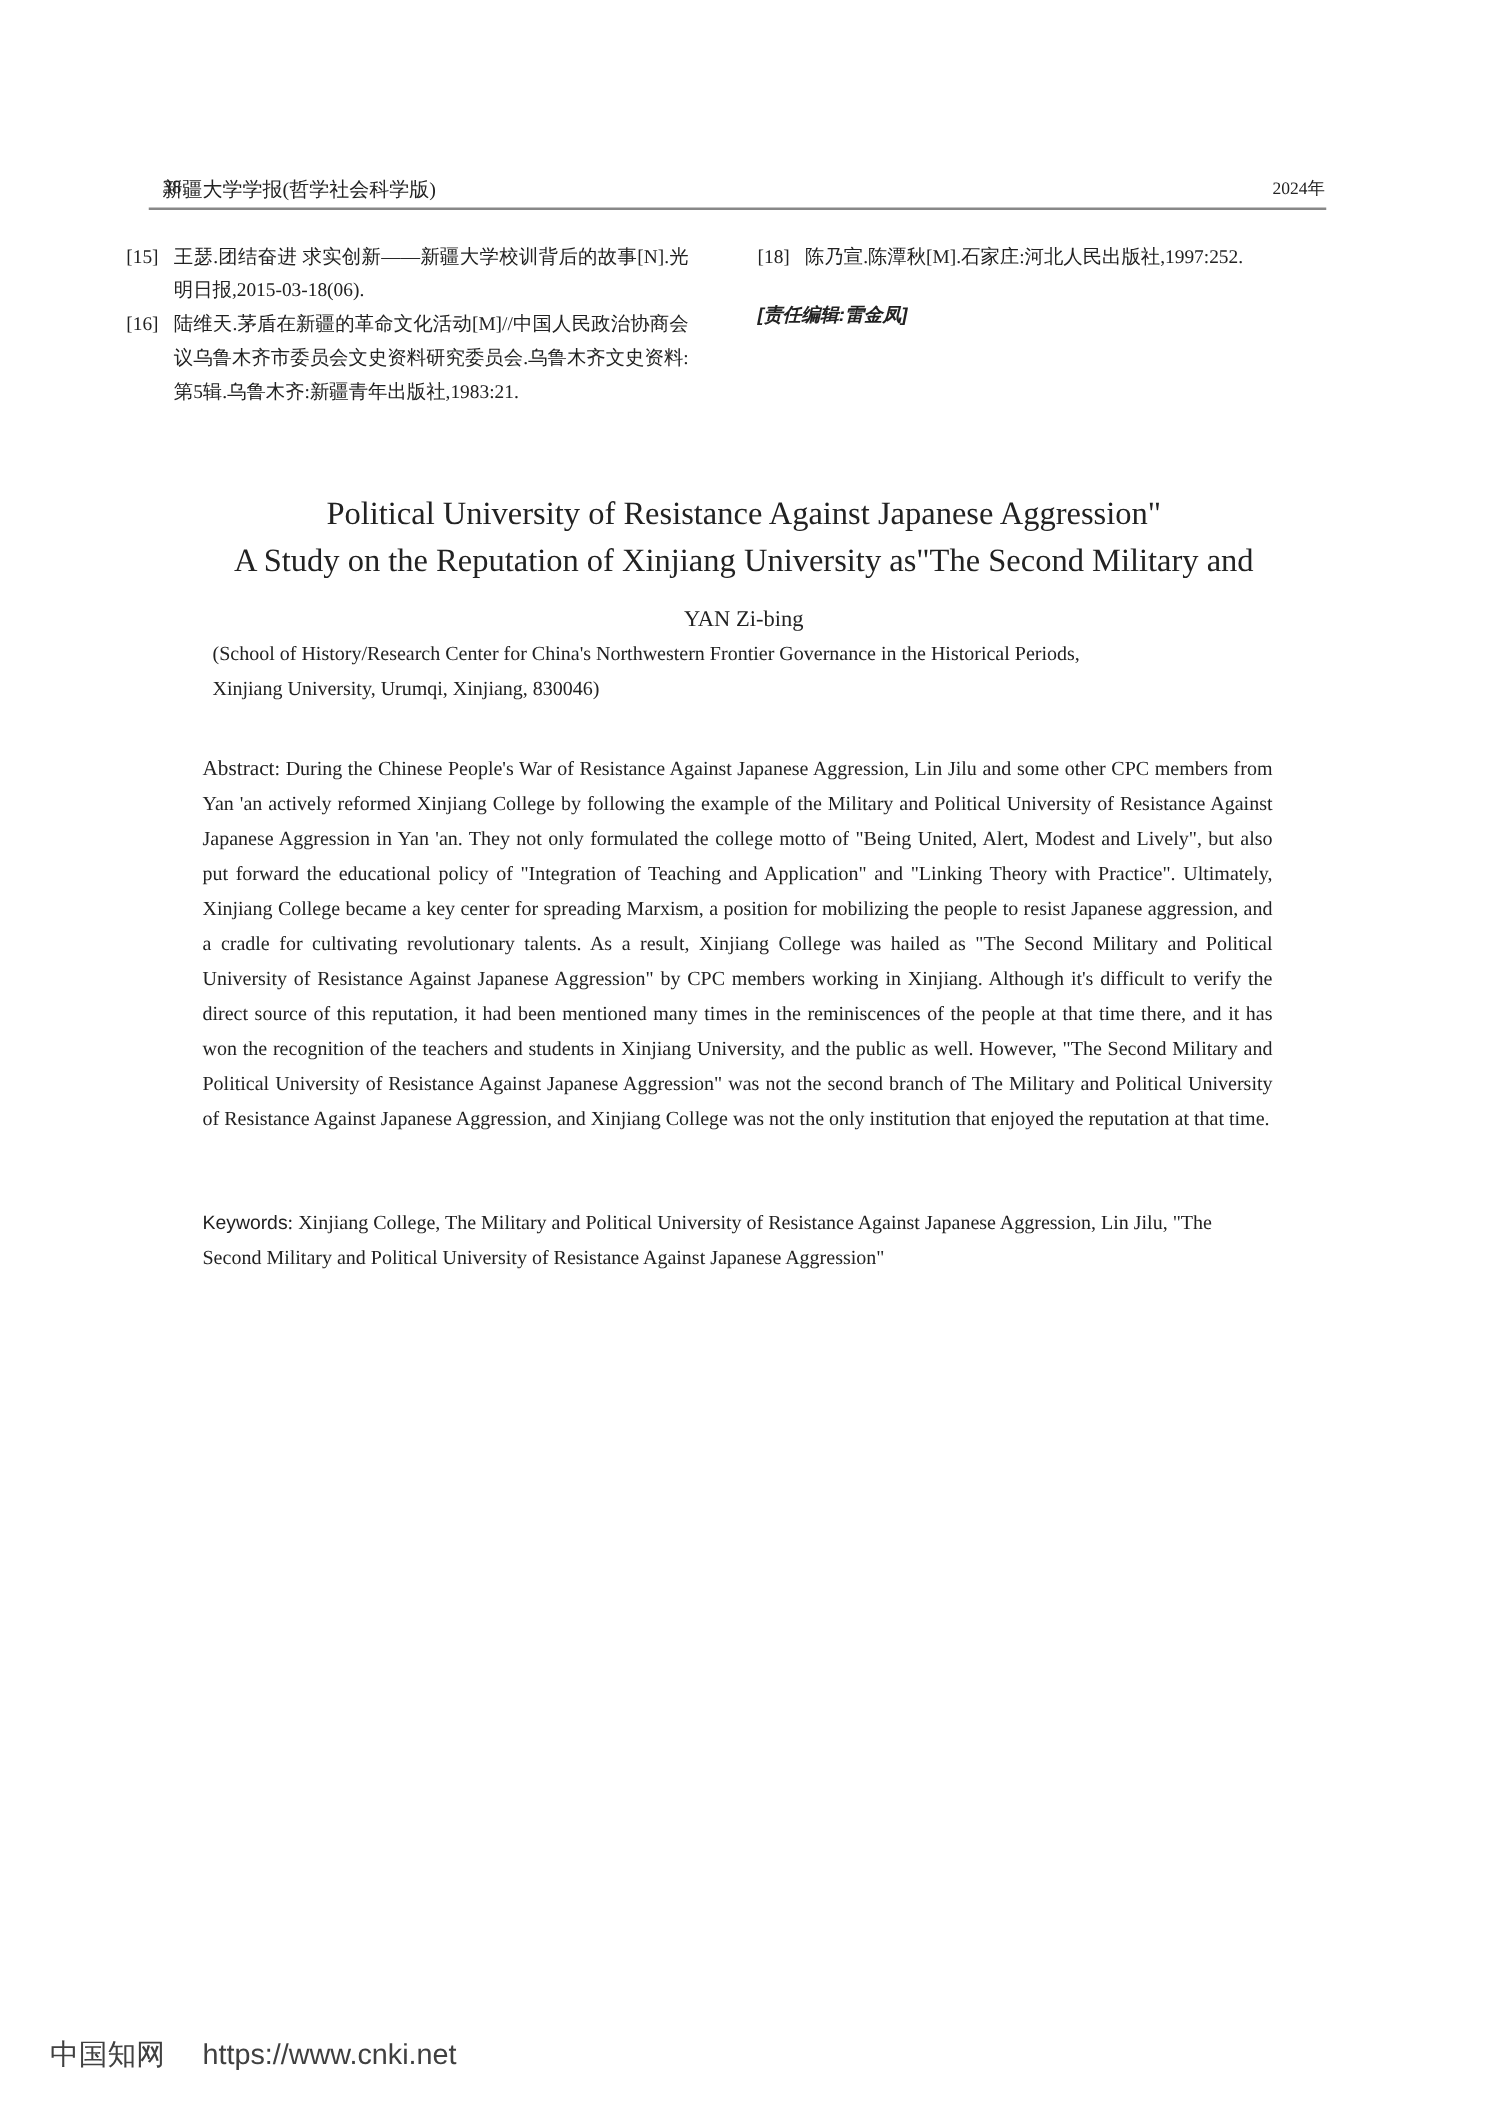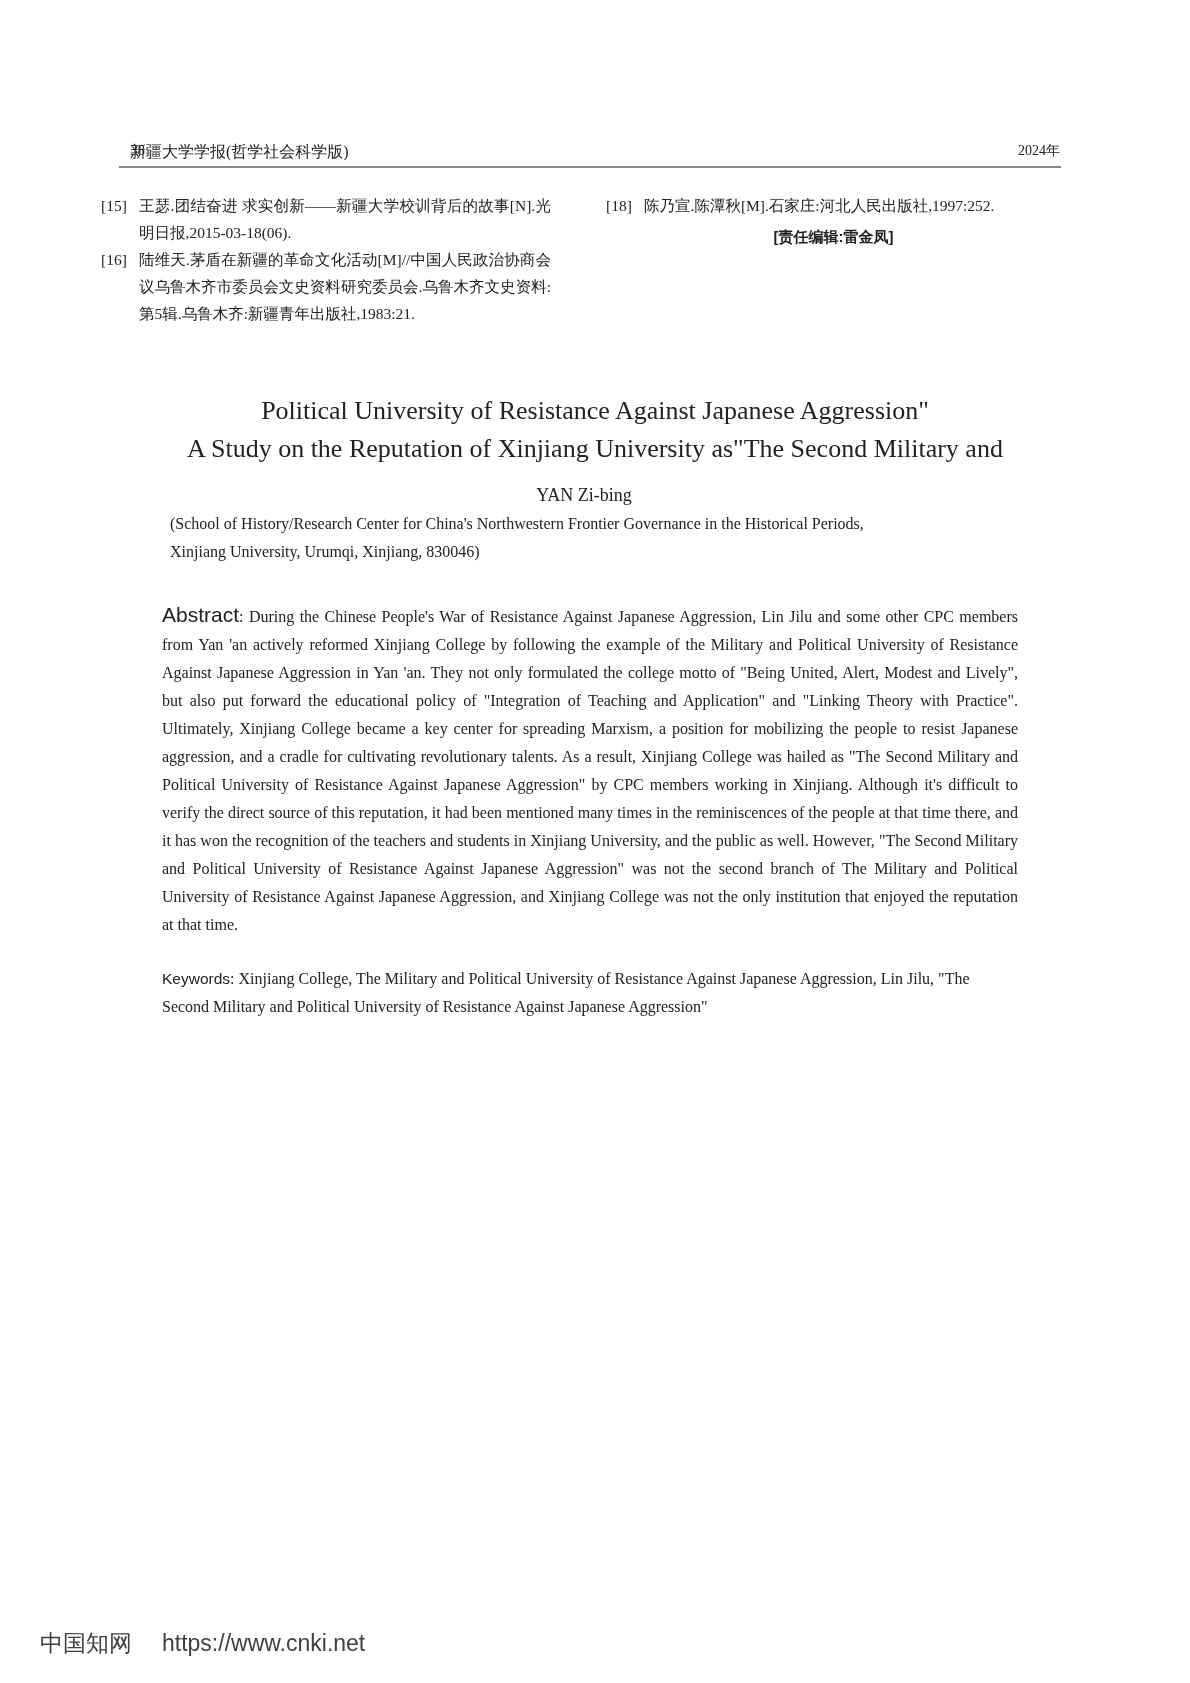--- a/index.html
+++ b/index.html
@@ -8,26 +8,26 @@
   .header .pg { position:absolute; left:0; top:0; font-size:15px; }
   .header .jt { position:absolute; left:0; width:100%; top:0; text-align:left; font-size:16px; }
   .header .yr { position:absolute; right:0; top:0; font-size:14px; }
   .rule { position:absolute; left:119px; top:166px; width:942px; height:2px; background:#888; }
   .refs { position:absolute; top:192px; font-size:15.5px; line-height:27px; }
   .refs.left { left:101px; width:450px; }
   .refs.right { left:606px; width:455px; }
   .ref { position:relative; padding-left:38px; }
   .ref .num { position:absolute; left:0; top:0; }
   .ref .txt { text-align:justify; display:block; }
-  .editor { text-align:center; font-family:"Liberation Sans", sans-serif; font-weight:bold; font-size:15px; margin-top:4px; }
+  .editor { text-align:left; font-family:"Liberation Sans", sans-serif; font-weight:bold; font-size:15px; margin-top:20px;font-style:italic; }
   .title { position:absolute; left:130px; top:392px; width:930px; text-align:center; font-size:26px; line-height:38px; }
-  .author { position:absolute; left:119px; top:485px; width:930px; text-align:center; font-size:18px; }
+  .author { position:absolute; left:130px; top:485px; width:930px; text-align:center; font-size:18px; }
   .affil { position:absolute; left:170px; top:510px; width:850px; text-align:left; font-size:16px; line-height:28px; }
   .abstract { position:absolute; left:162px; top:601px; width:856px; font-size:16px; line-height:28px; text-align:justify; }
-  .abstract .lbl { font-family:Liberation Sans, sans-serif; font-size:21px; }
+  .abstract .lbl { font-family:Liberation Serif, serif; font-size:17px; }
   .keywords { position:absolute; left:162px; top:965px; width:856px; font-size:16px; line-height:28px; }
   .keywords .lbl { font-family:"Liberation Sans", sans-serif; font-size:15.5px; }
   .watermark { position:absolute; left:40px; top:1628px; font-size:23px; color:#404040; font-family:"Liberation Sans", sans-serif; }
   .watermark .cn { margin-right:30px; }
 </style>
 </head>
 <body>
 
 <div class="header">
   <span class="jt">新疆大学学报(哲学社会科学版)</span>

